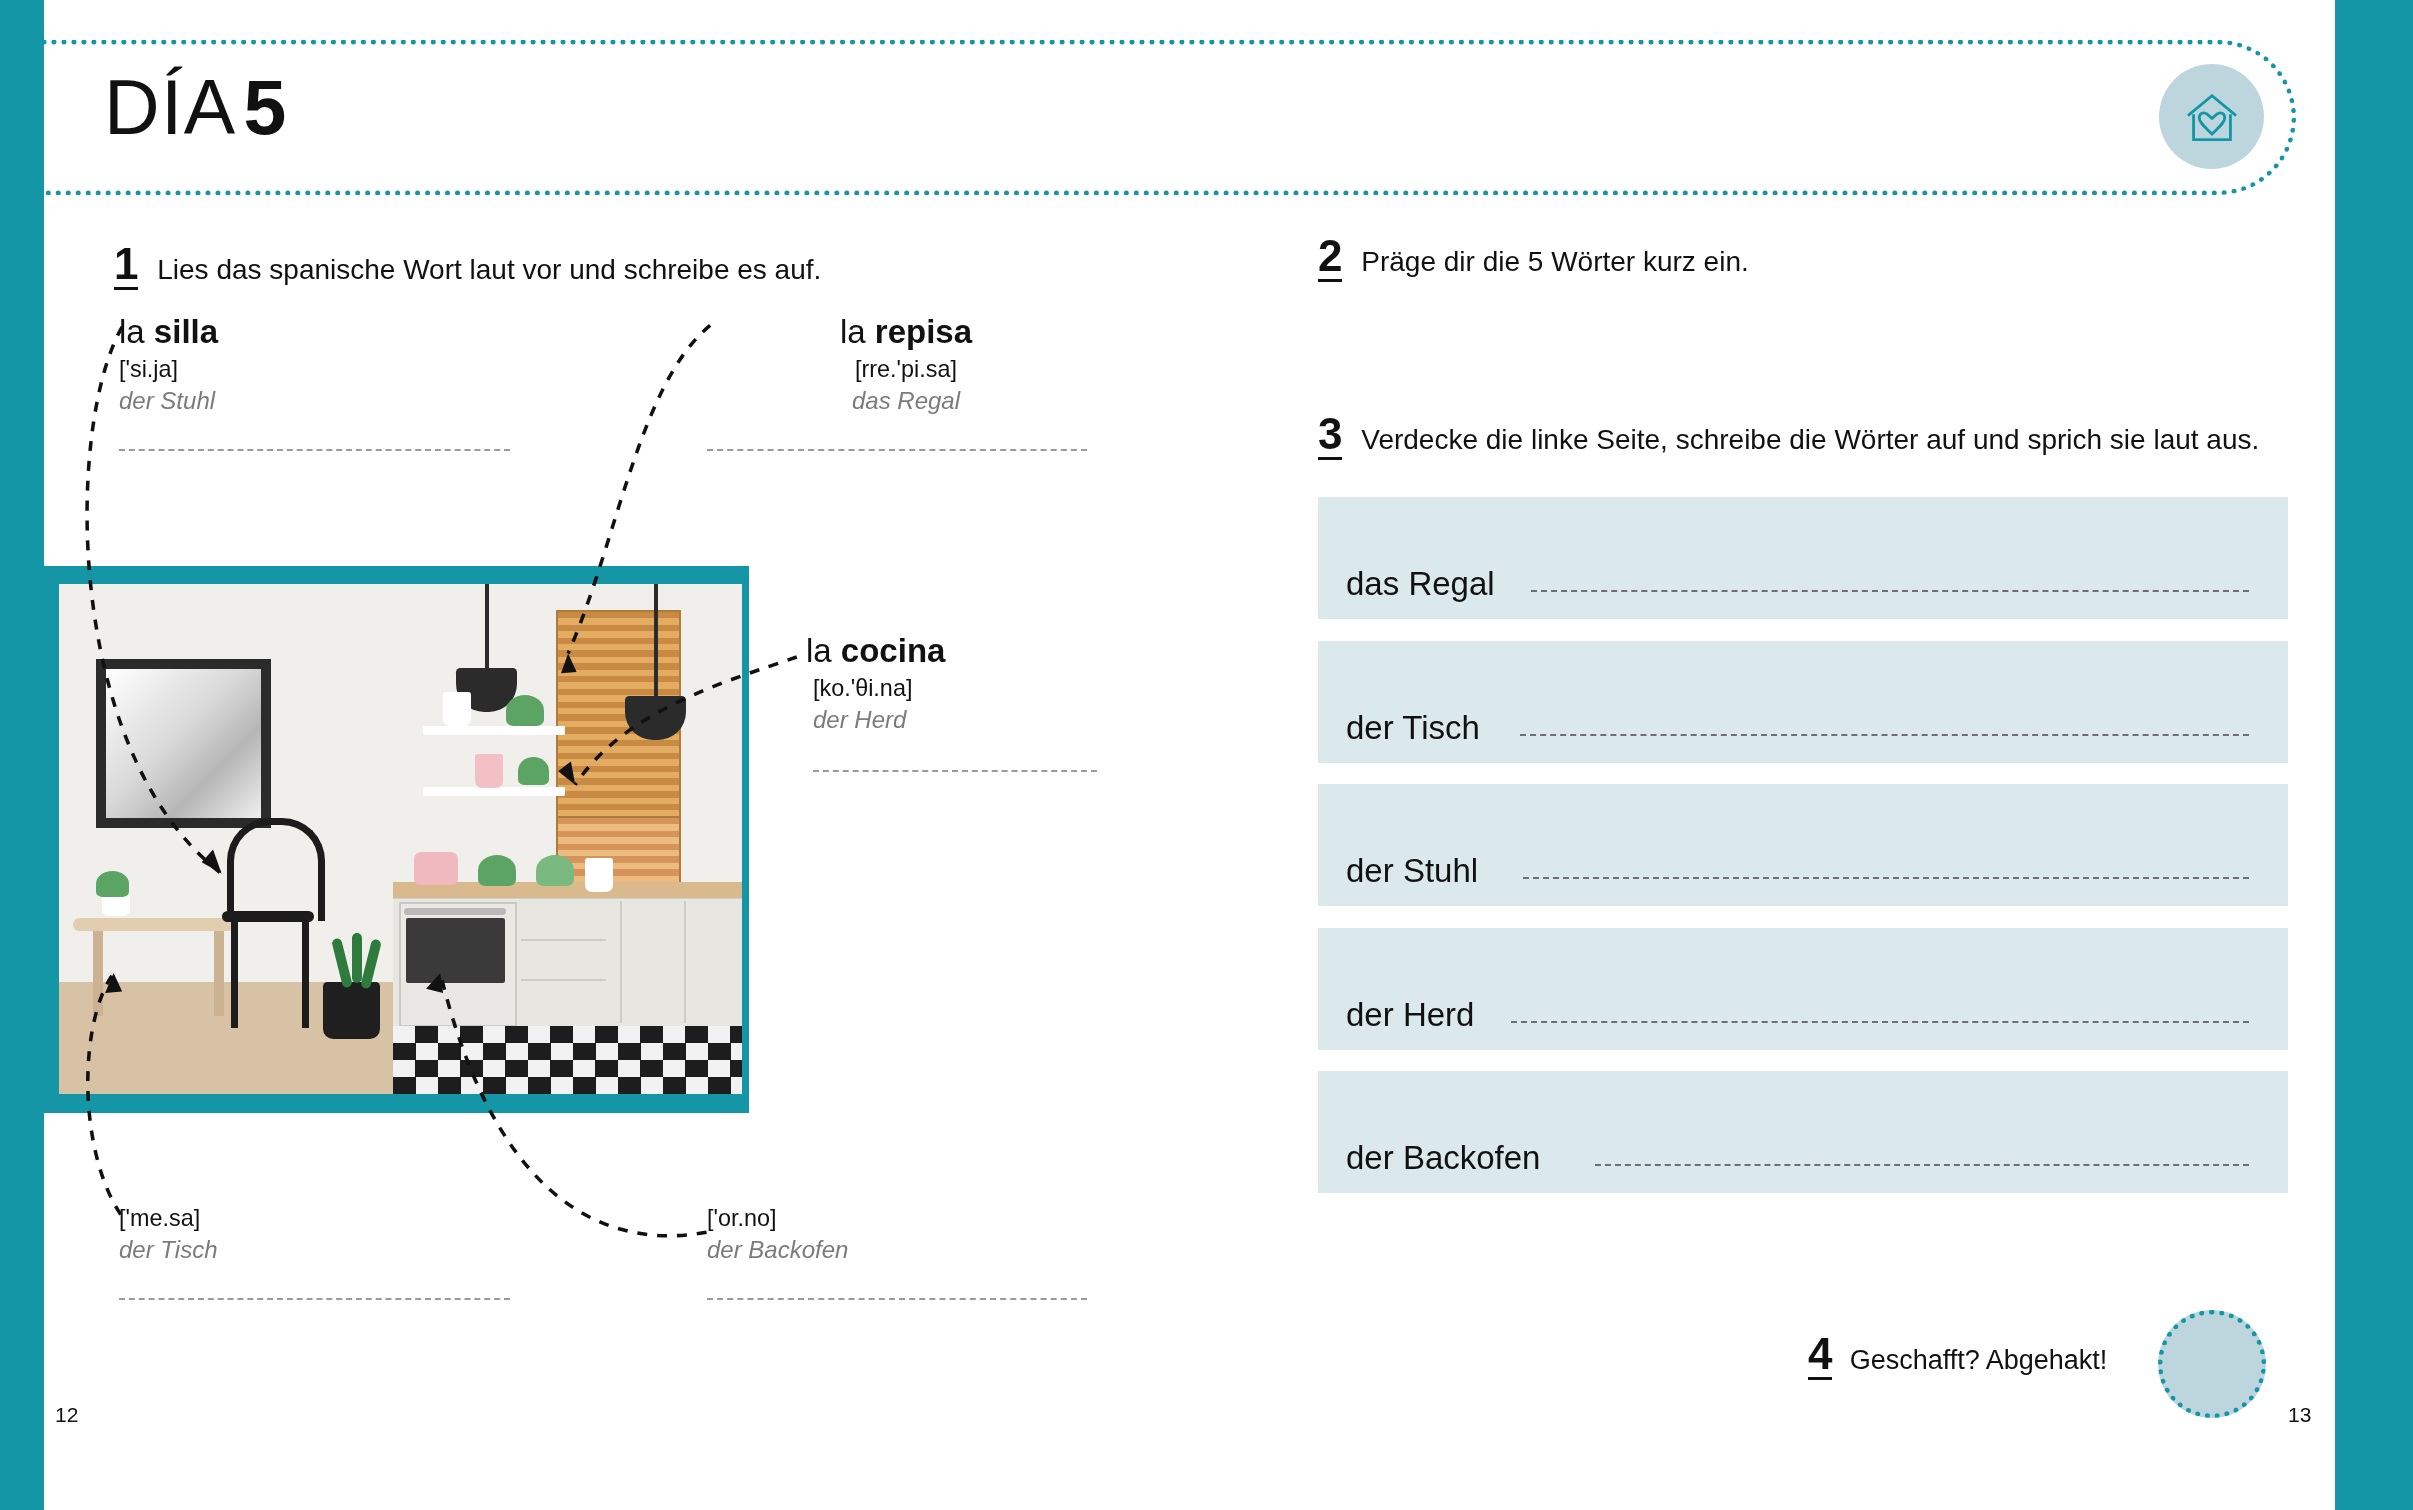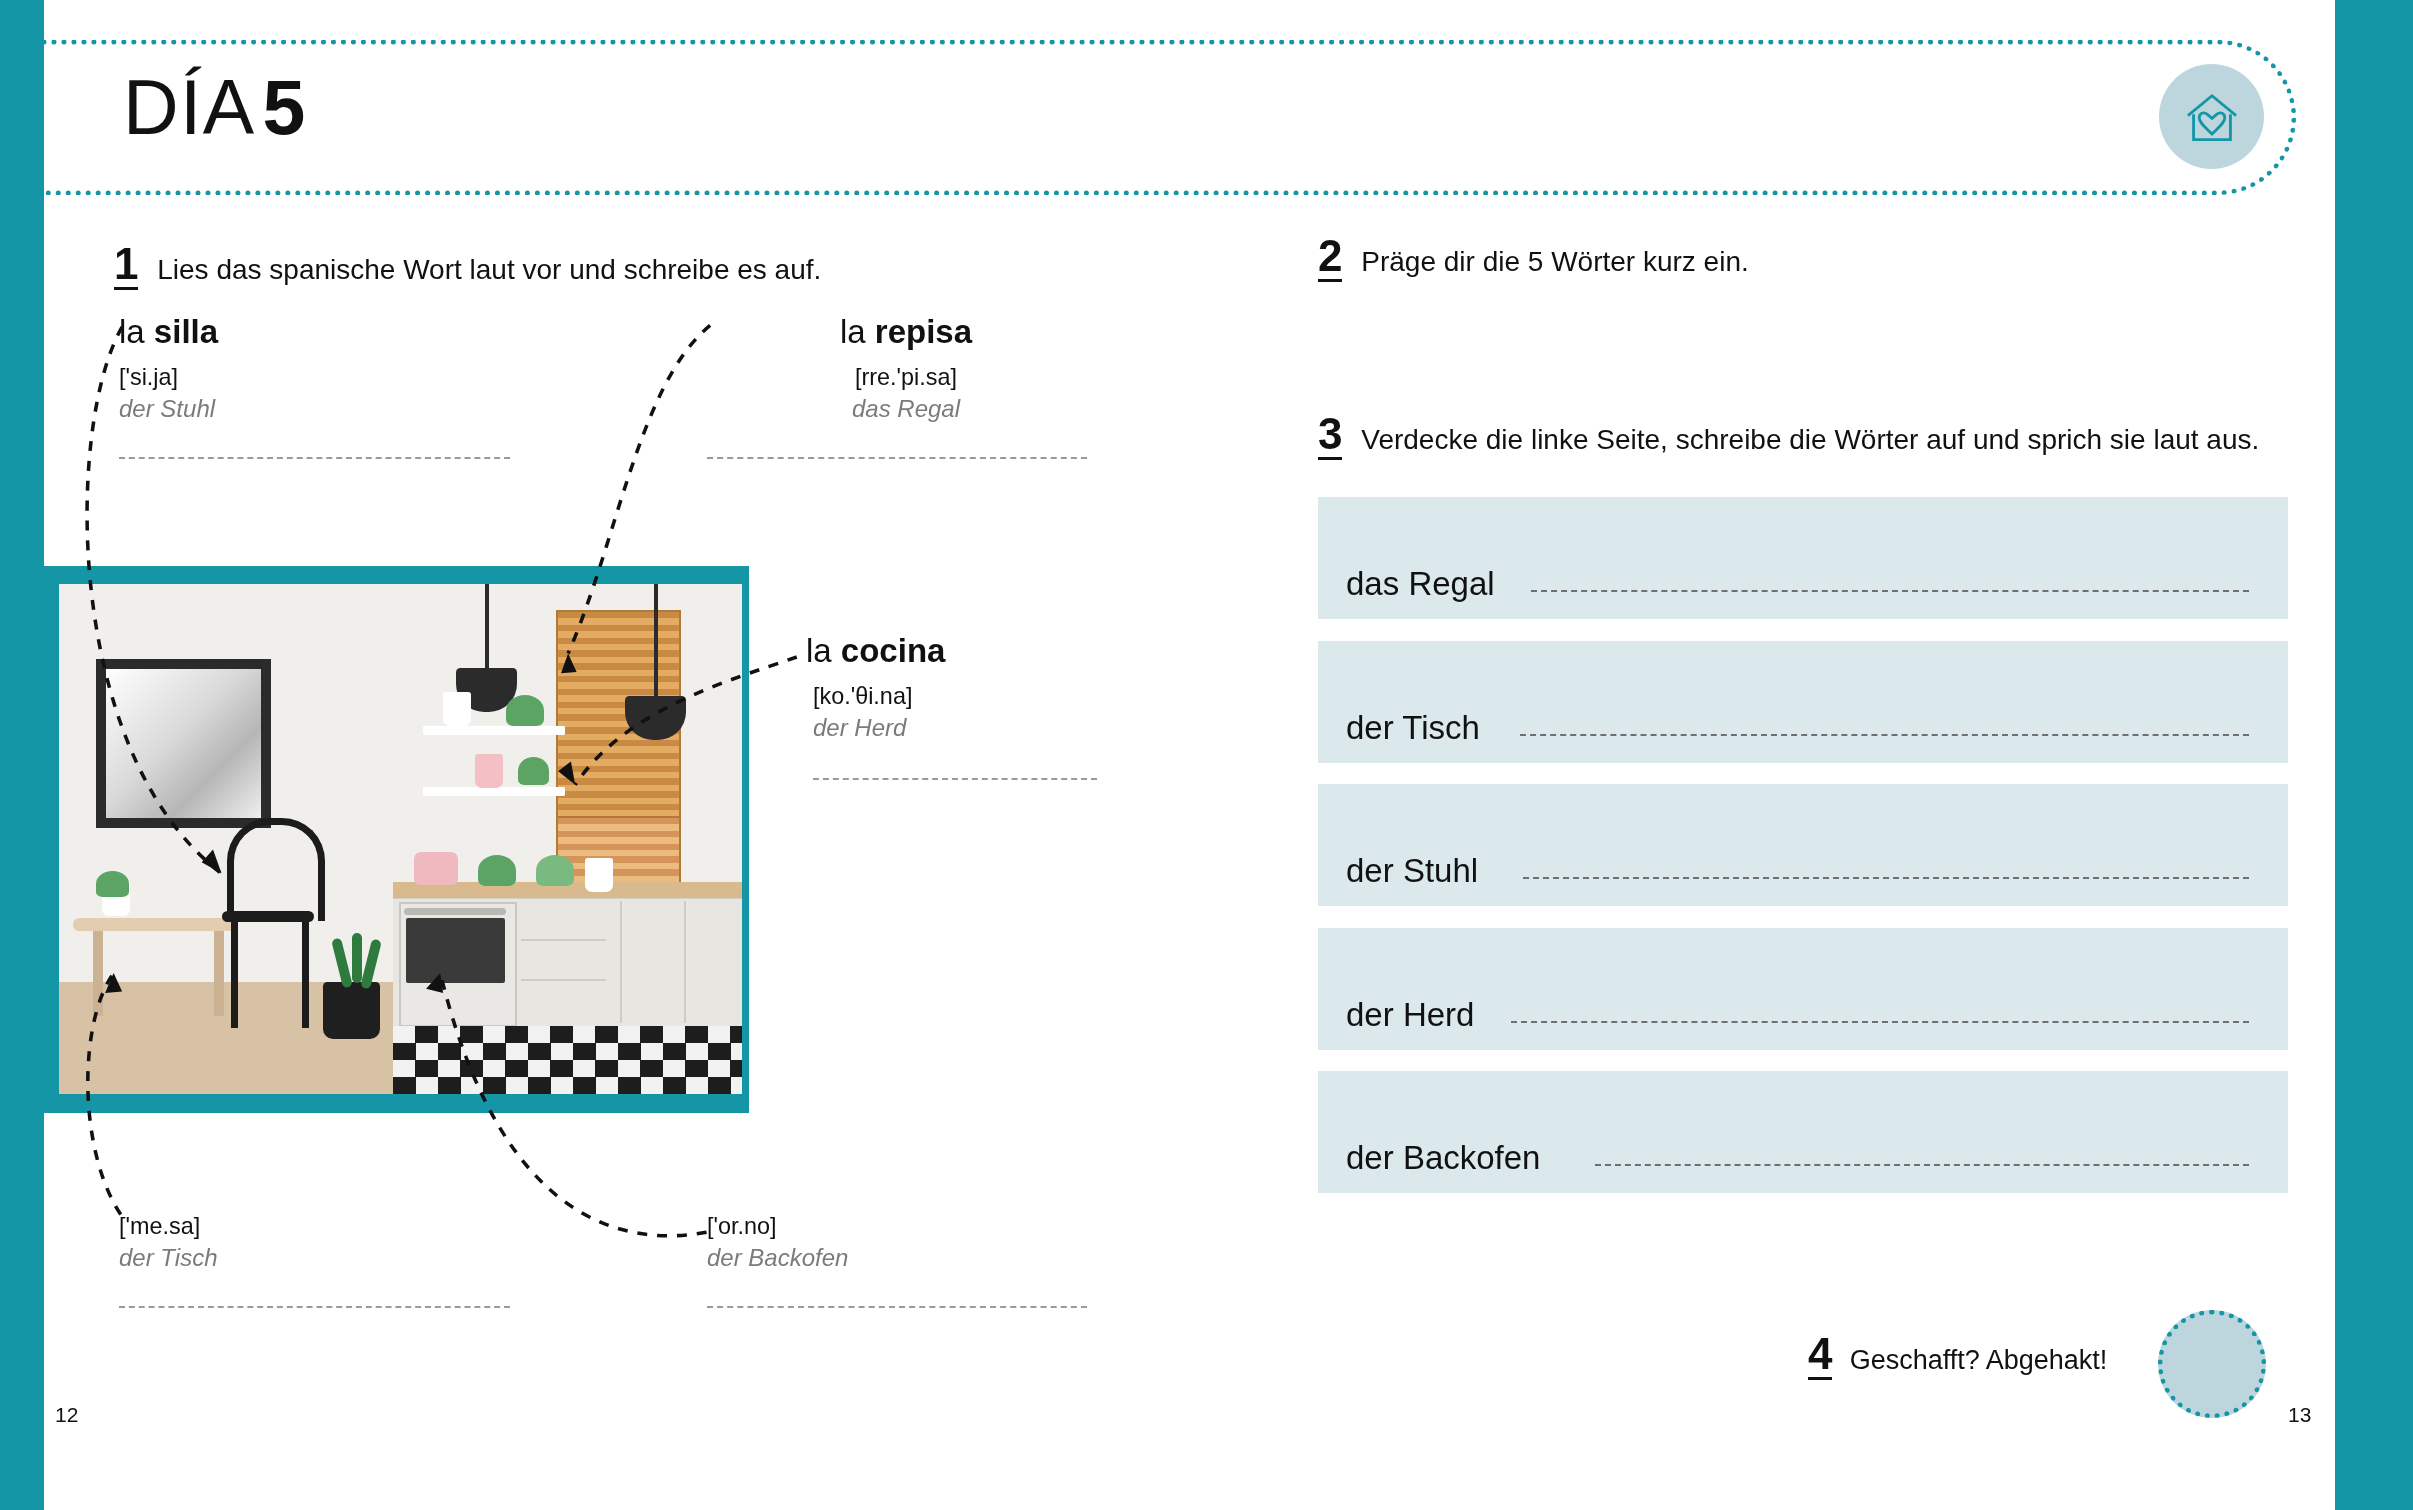--- a/index.html
+++ b/index.html
@@ -52,21 +52,21 @@
     top: 40px;
     width: 2252px;
     height: 155px;
     border: 5px dotted #1496a6;
     border-left: none;
     border-radius: 0 78px 78px 0;
     box-sizing: border-box;
   }
   .day-title {
     position: absolute;
-    left: 123px;
+    left: 104px;
     top: 63px;
     font-size: 77px;
     letter-spacing: 1.4px;
     color: #111111;
     font-weight: 300;
     font-family: "Liberation Sans", sans-serif;
   }
   .day-title b {
     font-weight: 700;
     margin-left: 7px;
@@ -103,21 +103,21 @@
   .word-es {
     font-size: 33px;
     color: #111;
     font-weight: 400;
     white-space: nowrap;
   }
   .word-es b { font-weight: 700; }
   .word-ipa {
     font-size: 23.4px;
     color: #111;
-    margin-top: 13px;
+    margin-top: 5px;
   }
   .word-de {
     font-size: 24px;
     color: #7b7b7b;
     font-style: italic;
     margin-top: 4.3px;
   }
   .write-line {
     border-top: 2.8px dashed #9a9a9a;
     margin-top: 18.5px;

